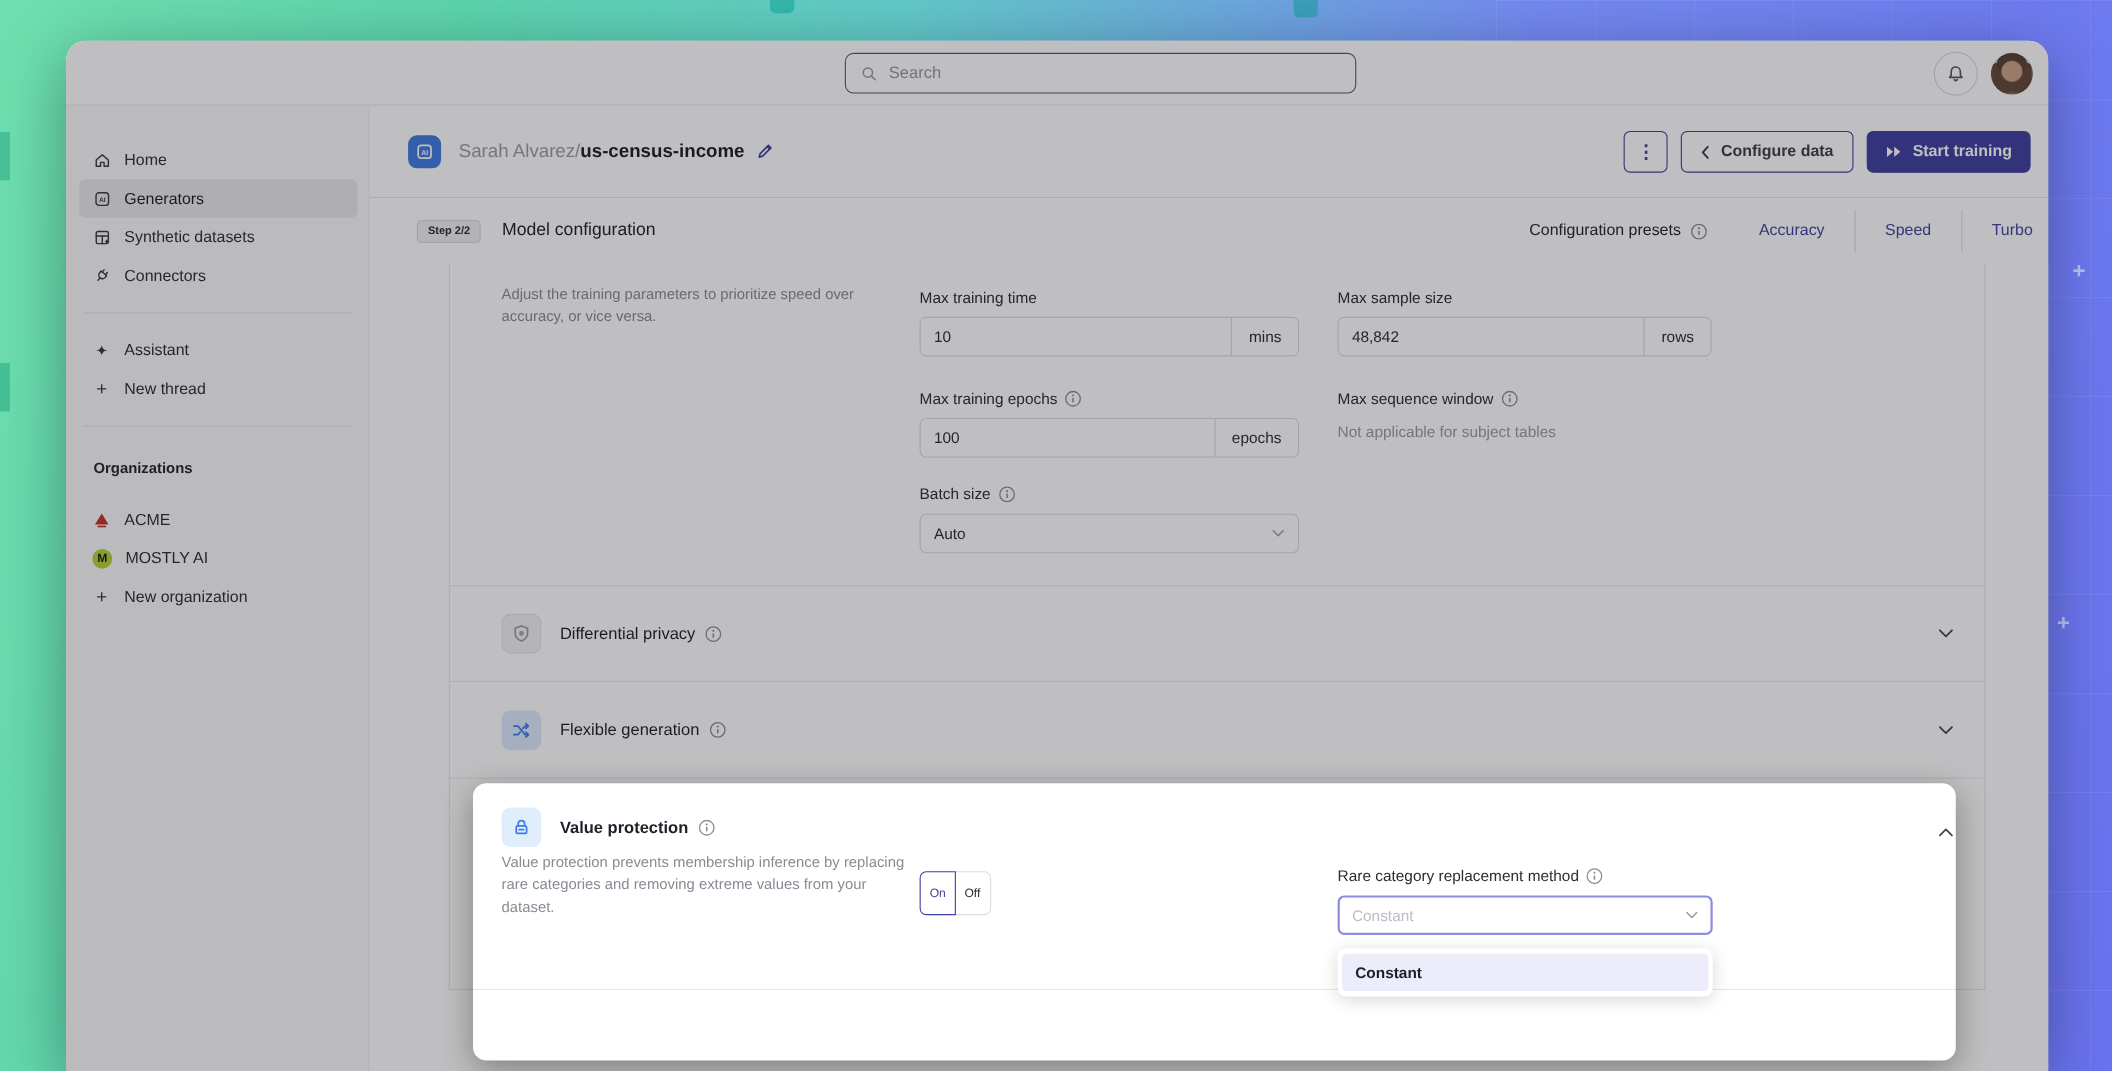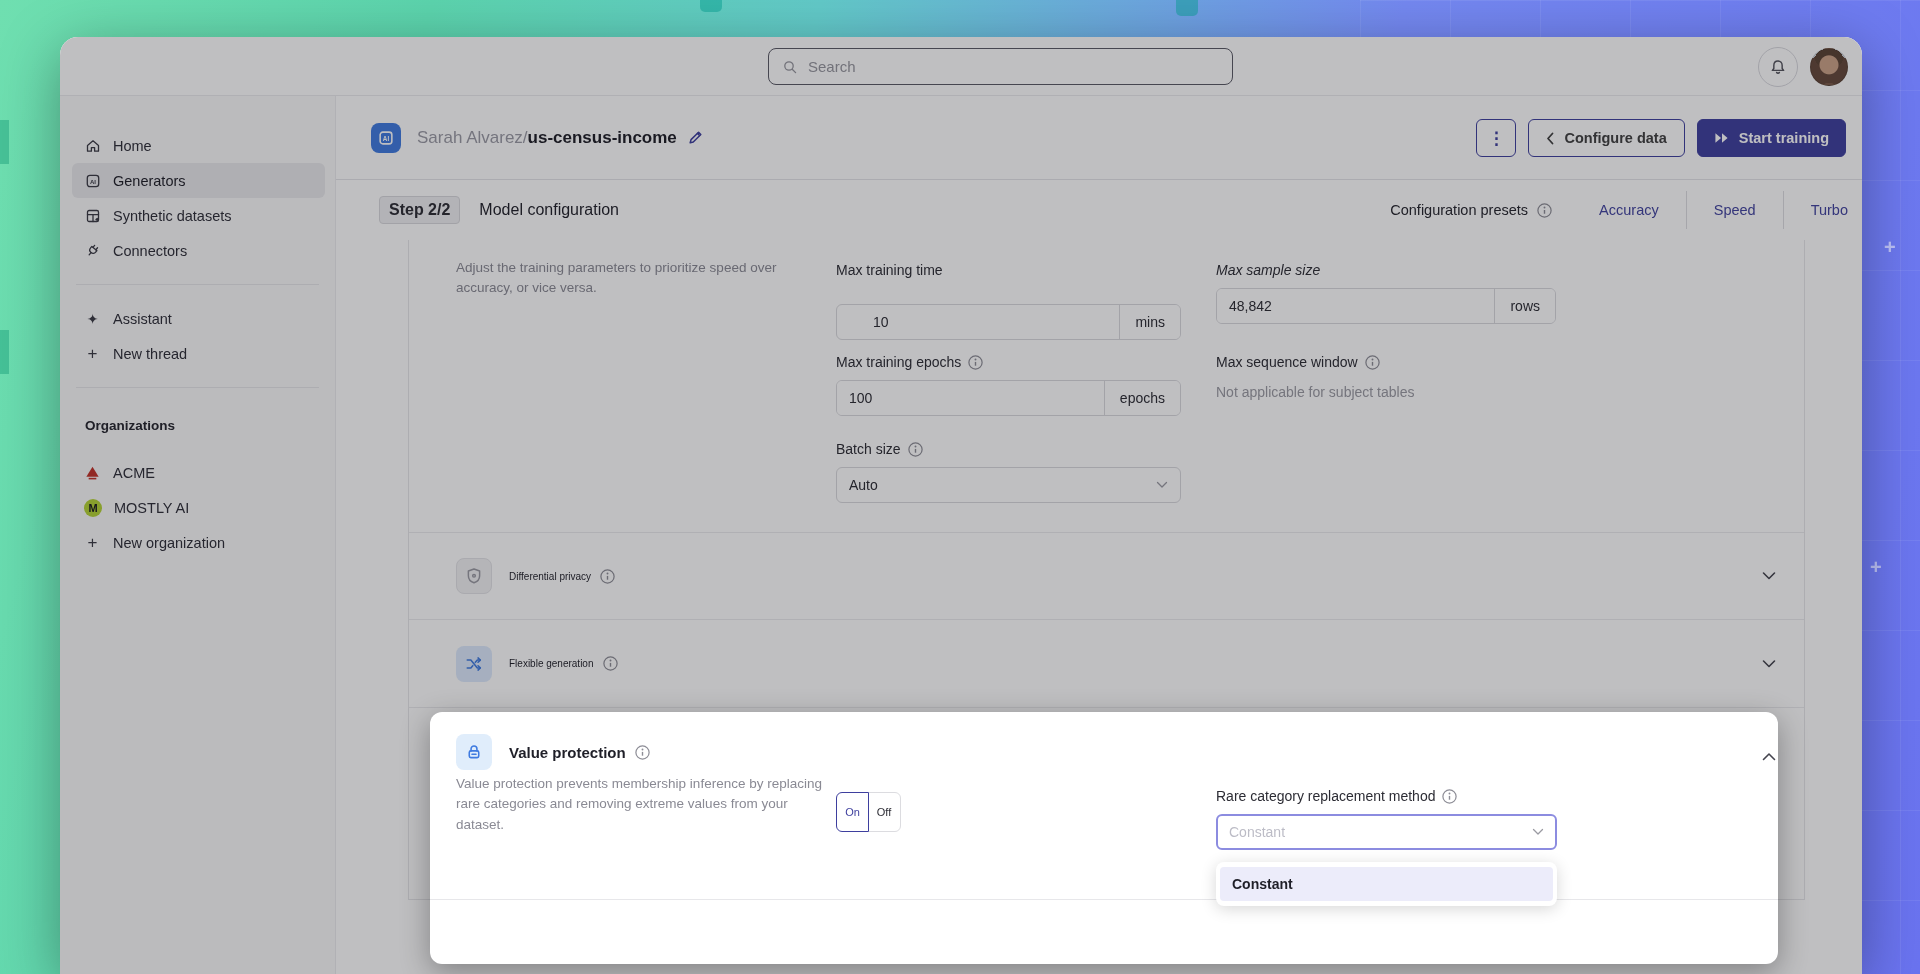--- a/index.html
+++ b/index.html
@@ -72,21 +72,21 @@
   .btn { height:38px; border-radius:6px; font-size:14.5px; font-weight:700; display:flex;
     align-items:center; justify-content:center; cursor:pointer; font-family:"Liberation Sans",sans-serif; }
   .btn-kebab { width:40px; border:1.5px solid #3e3f9e; color:#3e3f9e; background:#fff;
     font-size:17px; font-weight:800; letter-spacing:0; }
   .btn-outline { border:1.5px solid #3e3f9e; color:#404040; background:#fff; padding:0 17px; gap:10px; }
   .btn-primary { background:#3e3f9e; color:#fff; border:1.5px solid #3e3f9e; padding:0 16px; gap:10px; }
 
   .step-row { position:absolute; left:0; top:84px; width:100%; height:60px; display:flex; align-items:center;
     padding-left:43px; }
   .step-chip { background:#efeff1; border:1px solid #d8d8dc; border-radius:4px; padding:4px 9px;
-    font-size:16px; font-weight:700; color:#2c2c34; }
+    font-size:10px; font-weight:700; color:#2c2c34; }
   .step-title { font-size:16px; font-weight:500; color:#1f1f28; margin-left:19px; }
   .presets { position:absolute; right:14px; top:0; height:60px; display:flex; align-items:center; }
   .presets-label { font-size:14.5px; color:#26262e; display:flex; align-items:center; gap:9px; margin-right:20px; }
   .preset-link { font-size:14.5px; color:#42449f; padding:0 27px; cursor:pointer; }
   .v-div { width:1px; height:38px; background:#dddde1; }
 
   .content { position:absolute; left:0; top:144px; right:0; bottom:0; background:#fff; }
   .form-card { position:absolute; left:72px; top:0; width:1397px; height:660px;
     border-left:1px solid #e7e7ea; border-right:1px solid #e7e7ea; border-bottom:1px solid #e7e7ea; }
   .sec { position:relative; border-bottom:1px solid #ebebee; }
@@ -107,21 +107,21 @@
   .abs { position:absolute; }
   .col-mid { left:427px; width:345px; } .col-right { left:807px; width:340px; }
   .h36 { height:36px; }
   .note { font-size:14px; color:#9a9aa2; }
 
   .icon-box { width:36px; height:36px; border-radius:8px; display:flex; align-items:center;
     justify-content:center; flex:none; }
   .icon-box.gray { background:#f1f1f3; border:1px solid #e3e3e6; color:#9a9aa2; }
   .icon-box.blue { background:#ddeafc; color:#3f7be0; }
   .sec-rowline { display:flex; align-items:center; height:100%; padding-left:47px; cursor:pointer; }
-  .sec-title { font-size:10px; color:#1f1f28; margin-left:17px; display:flex; align-items:center; gap:9px; }
+  .sec-title { font-size:15px; color:#1f1f28; margin-left:17px; display:flex; align-items:center; gap:9px; }
   .sec-chev { position:absolute; right:28px; top:50%; transform:translateY(-50%); color:#44444e; cursor:pointer; }
 
   .vp-title { font-size:15px; font-weight:700; color:#1f1f28; display:flex; align-items:center; gap:9px; }
   .vp-desc { position:absolute; left:47px; top:66px; width:368px; font-size:13.5px; line-height:1.5; color:#8a8a94; }
   .vp-toggle { position:absolute; left:427px; top:84px; display:flex; }
   .tg { height:40px; width:33px; display:flex; align-items:center; justify-content:center; font-size:11px;
     background:#fff; cursor:pointer; }
   .tg-on { border:1.5px solid #3e3f9e; color:#3e3f9e; border-radius:6px 0 0 6px; z-index:2; }
   .tg-off { border:1.5px solid #dcdce0; border-radius:0 6px 6px 0; margin-left:-1.5px; color:#2c2c34; }
   .vp-label { position:absolute; left:807px; top:80px; }
@@ -312,26 +312,26 @@
       <div class="form-card">
 
         <div class="sec sec1">
           <div class="sec-desc">Adjust the training parameters to prioritize speed over accuracy, or vice versa.</div>
 
           <div class="abs col-mid" style="top:22px;">
             <div class="flabel">
                 <span>Max training time</span>
               </div>
           </div>
-          <div class="abs col-mid h36 igroup" style="top:64px;padding-left:24px;">
+          <div class="abs col-mid h36 igroup" style="top:48px;">
             <input value="10" style="">
             <span class="iaddon">mins</span>
           </div>
 
-          <div class="abs col-right" style="top:22px;font-style:italic;">
+          <div class="abs col-right" style="top:22px;">
             <div class="flabel">
                 <span>Max sample size</span>
               </div>
           </div>
           <div class="abs col-right h36 igroup" style="top:48px;">
             <input value="48,842" style="">
             <span class="iaddon">rows</span>
           </div>
 
           <div class="abs col-mid" style="top:114px;">

